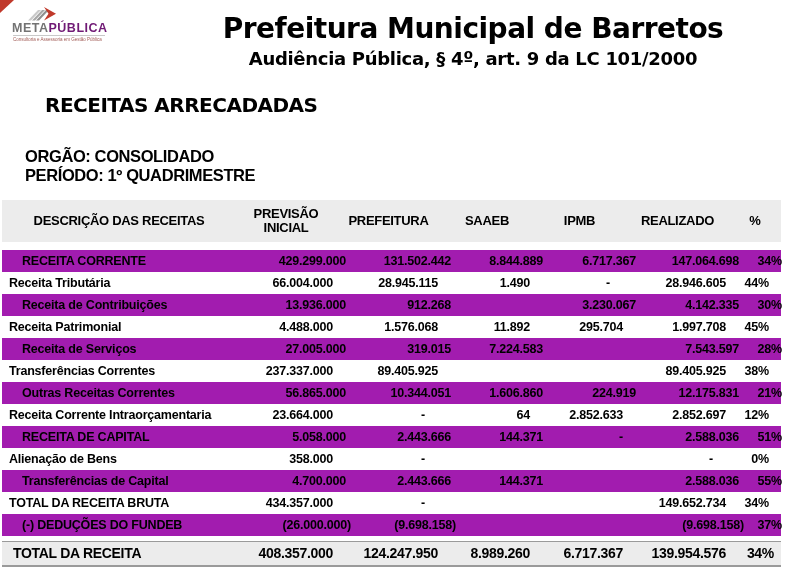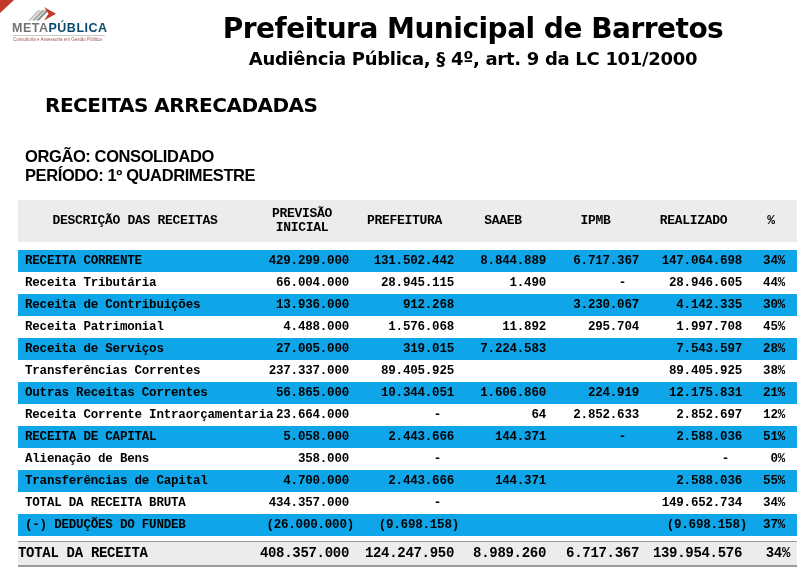--- a/index.html
+++ b/index.html
@@ -13,21 +13,21 @@
   .corner-triangle {
     position:absolute; top:0; left:0; width:0; height:0;
     border-top:13px solid #c0392b; border-right:14px solid transparent;
   }
 
   
   .logo { position:absolute; left:10px; top:5px; width:110px; }
   .logo-arrow { position:absolute; left:18px; top:2px; }
   .logo-text { position:absolute; left:2px; top:16px; font-size:12.5px; font-weight:bold; letter-spacing:0.5px; white-space:nowrap; }
   .logo-text .meta { color:#737373; }
-  .logo-text .publica { color:#0c4a6e; }
+  .logo-text .publica { color:#701a75; }
   .logo-tagline {
     position:absolute; left:3px; top:30px; width:92px;
     border-top:1px solid #c9c9c9; padding-top:1px;
     font-size:4.5px; color:#a05a55; white-space:nowrap; overflow:hidden;
   }
 
   
   .titles { position:absolute; left:146px; top:12px; width:654px; text-align:center; }
   .title { font-family:"DejaVu Sans","Liberation Sans",sans-serif; font-size:28px; font-weight:bold; letter-spacing:-0.5px; }
   .subtitle { font-family:"DejaVu Sans","Liberation Sans",sans-serif; font-size:18px; font-weight:bold; margin-top:3px; letter-spacing:-0.3px; }
@@ -37,48 +37,48 @@
     font-family:"DejaVu Sans","Liberation Sans",sans-serif; font-size:20px; font-weight:bold; letter-spacing:-0.5px;
   }
 
   .meta-row {
     position:absolute; left:25px; top:147px; width:751px;
     display:flex; justify-content:space-between;
     font-size:16.5px; font-weight:bold; letter-spacing:-0.4px;flex-direction:column;
   }
 
   
-  .table { position:absolute; left:18px; top:200px; width:779px; font-weight:bold;font-family:Liberation Mono, monospace; }
+  .table { position:absolute; left:2px; top:200px; width:779px; font-weight:bold; }
   .tr {
     display:grid;
     grid-template-columns:234px 100px 105px 92px 93px 103px 52px;
     align-items:center;
   }
   .thead {
     background:#ececec; min-height:42px; align-items:center;
     font-size:13px; letter-spacing:-0.3px;
   }
   .thead .th { text-align:center; line-height:14px; }
   .tbody { margin-top:8px; }
   .tbody .tr { height:22px; font-size:12.5px; letter-spacing:-0.2px; }
-  .tr.hl { background:#0ea5e9; }
+  .tr.hl { background:#a21caf;padding-left:13px; }
   .td { line-height:22px; white-space:nowrap; }
   .td.c0 { padding-left:7px; overflow:visible; }
   .td.c1,.td.c2,.td.c3,.td.c4,.td.c5 { text-align:right; padding-right:3px; }
   .td.c6 { text-align:right; padding-right:12px; }
   .td span.dash { margin-right:13px; }
   .td span.paren { margin-right:-5px; }
 
   .tr.total {
     margin-top:5px; height:26px; background:#ececec;
     border-top:1.5px solid #9a9a9a; border-bottom:2px solid #9a9a9a;
     font-size:14px; letter-spacing:-0.3px;
   }
   .tr.total .td { line-height:23px; }
-  .tr.total .td.c0 { padding-left:0; }
+  .tr.total .td.c0 { padding-left:11px; }
   .tr.total .td.c6 { padding-right:7px; }
 </style>
 </head>
 <body>
 
 <div class="page">
 
   <div class="corner-triangle"></div>
 
   <div class="logo">

